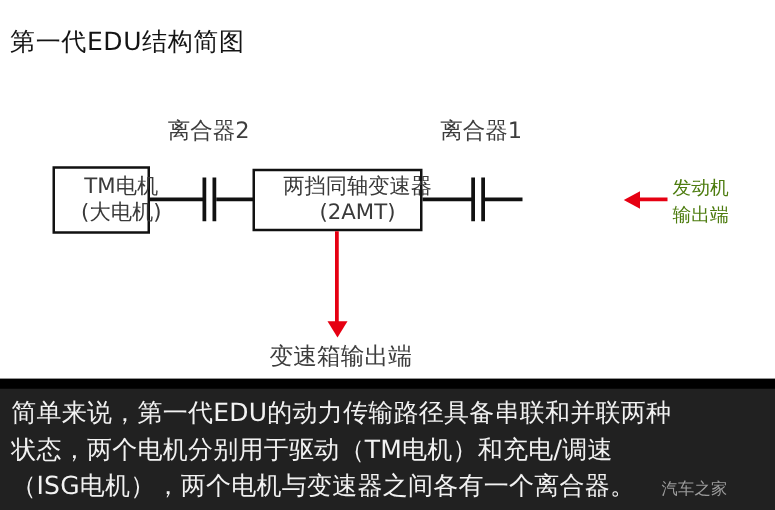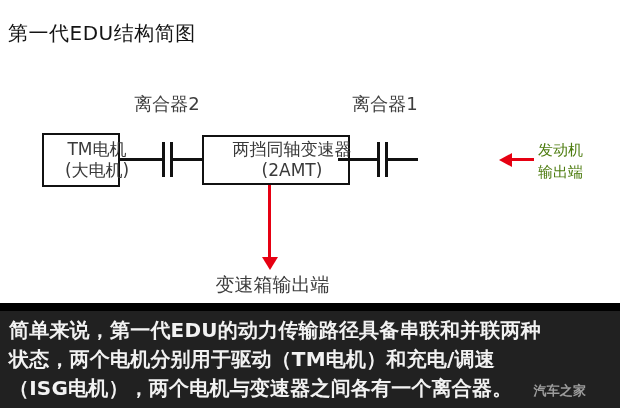--- a/index.html
+++ b/index.html
@@ -43,21 +43,21 @@
     align-items:center;
     justify-content:center;
     font-size:17px;
     line-height:21px;
     color:#3a3a3a;
     text-align:center;
     white-space:nowrap;
     padding-left:32px;
   }
   .node-tm{left:42px;top:133px;width:78px;height:54px;}
-  .node-gearbox{left:202px;top:135px;width:148px;height:50px;}
+  .node-gearbox{left:202px;top:135px;width:136px;height:50px;}
   .node-isg{left:417px;top:133px;width:81px;height:54px;}
 
   .hline{height:3px;background:#111;top:158px;}
   .seg-a1{left:120px;width:43px;}
   .seg-a2{left:173px;width:30px;}
   .seg-b1{left:338px;width:40px;}
   .seg-b2{left:388px;width:30px;}
 
   .clutch-bar{width:3px;height:35px;top:142px;background:#111;}
   .bar-a1{left:162px;}
@@ -97,21 +97,20 @@
     left:0;top:303px;width:620px;height:105px;
     box-sizing:border-box;
     border-top:8px solid #000;
     padding:5px 8px 0 9px;
   }
   .caption-line{
     font-size:20px;
     line-height:29px;
     letter-spacing:0.2px;
     white-space:nowrap;
-    font-weight:bold;
   }
   .caption-line3-wrap{display:flex;align-items:baseline;}
   .watermark{
     font-size:13px;
     margin-left:21px;
     white-space:nowrap;
   }
 </style>
 </head>
 <body>

